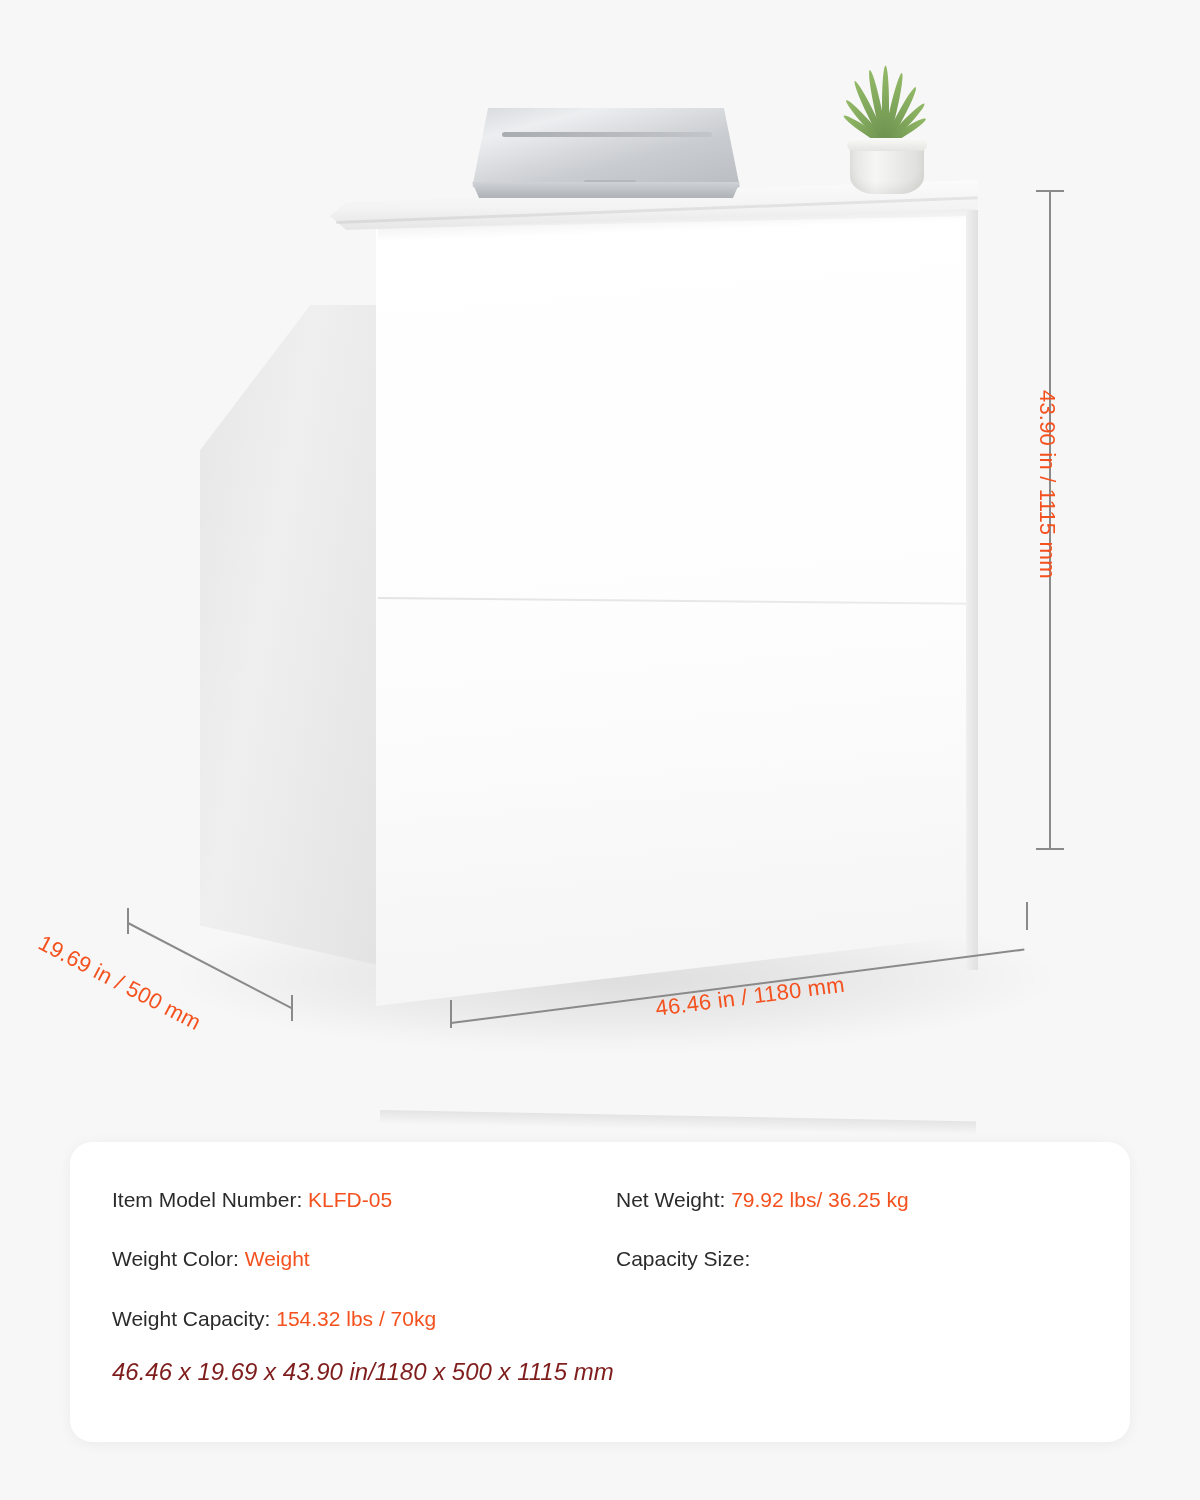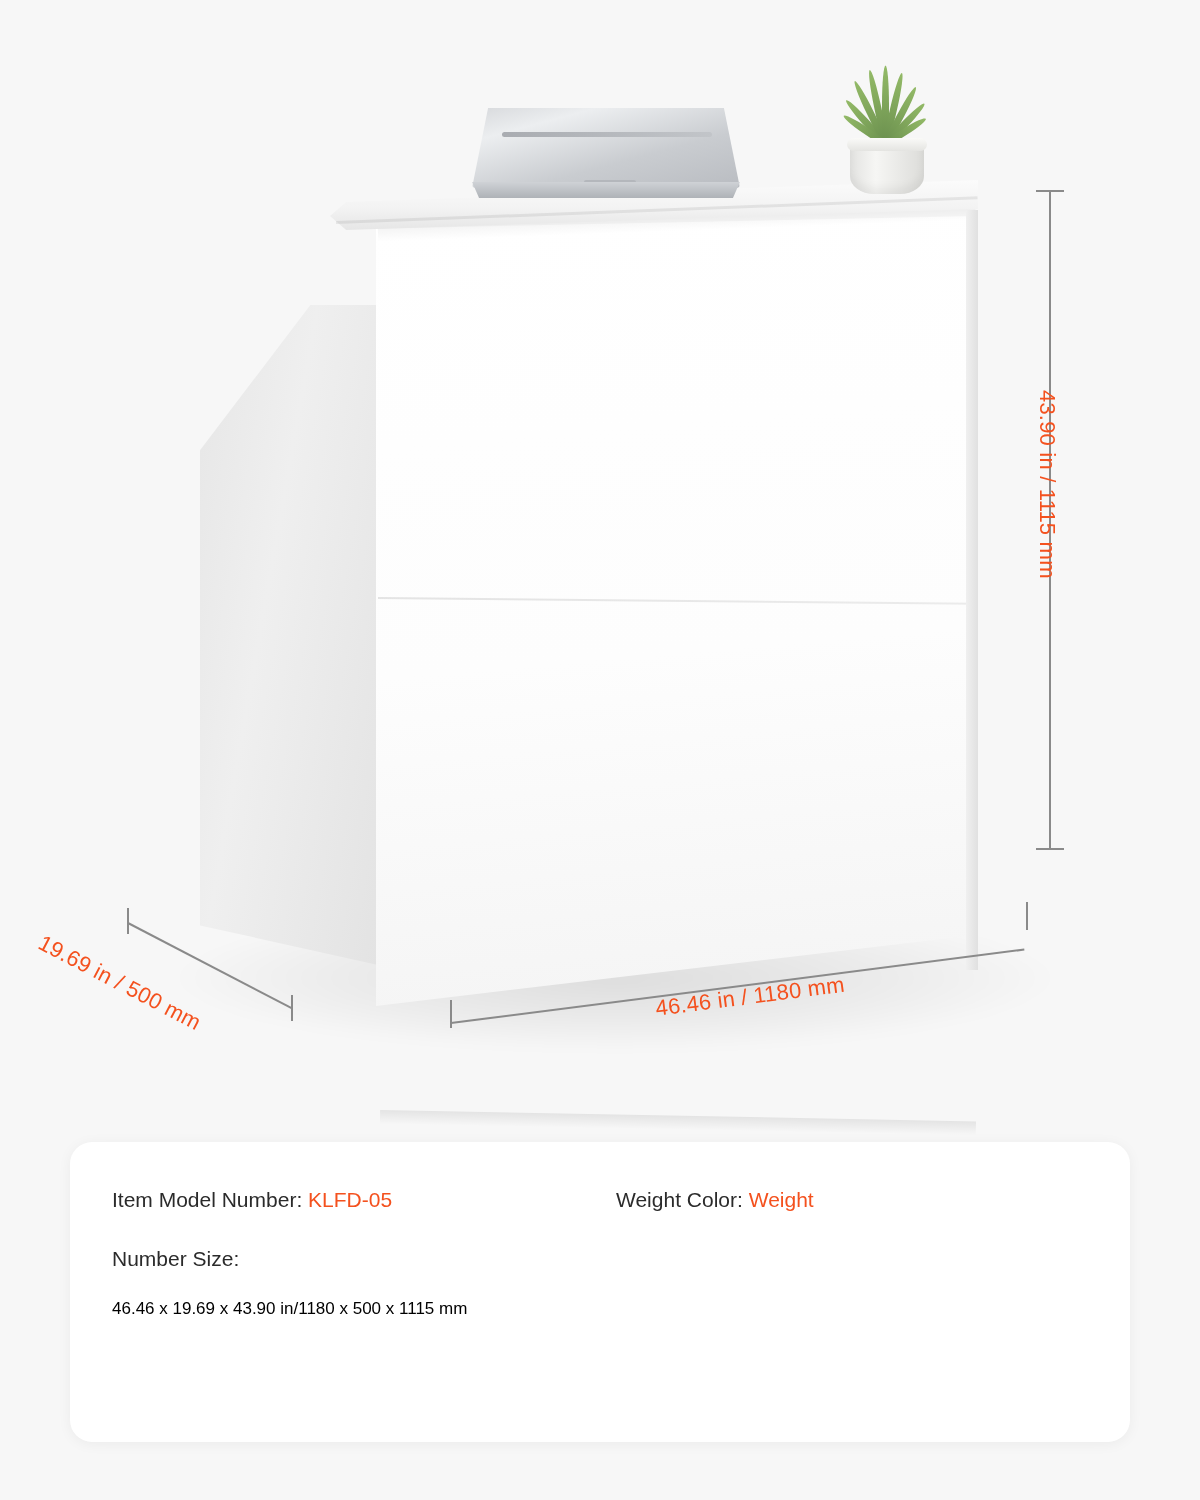--- a/index.html
+++ b/index.html
@@ -308,23 +308,24 @@
     line-height: 1.3;
   }
   .spec-label {
     color: #2b2b2b;
   }
   .spec-value {
     color: #f4511e;
   }
   .spec-size-value {
     grid-column: 1 / span 2;
-    font-size: 17px;
-    color: #000000;
+    font-size: 24px;
+    color: #7f1d1d;
     margin-top: -6px;
+    font-style: italic;
   }
 </style>
 </head>
 <body>
 
 <div id="product-stage">
 
   <div class="ground-shadow"></div>
 
   <div class="desk">
@@ -379,28 +380,36 @@
 </div>
 
 <div id="spec-card">
   <div class="spec-grid">
 
     <div class="spec-row">
       <span class="spec-label">Item Model Number:</span>
       <span class="spec-value">KLFD-05</span>
     </div>
 
+    <div class="spec-row">
+      <span class="spec-label">Net Weight:</span>
+      <span class="spec-value">79.92 lbs/ 36.25 kg</span>
+    </div>
 
     <div class="spec-row">
       <span class="spec-label">Weight Color:</span>
       <span class="spec-value">Weight</span>
     </div>
 
 
     <div class="spec-row">
-      <span class="spec-label">Number Size:</span>
-    </div>
-
+      <span class="spec-label">Capacity Size:</span>
+    </div>
+
+    <div class="spec-row">
+      <span class="spec-label">Weight Capacity:</span>
+      <span class="spec-value">154.32 lbs / 70kg</span>
+    </div>
 
     <div class="spec-size-value">46.46 x 19.69 x 43.90 in/1180 x 500 x 1115 mm</div>
 
   </div>
 </div>
 
 </body></html>

